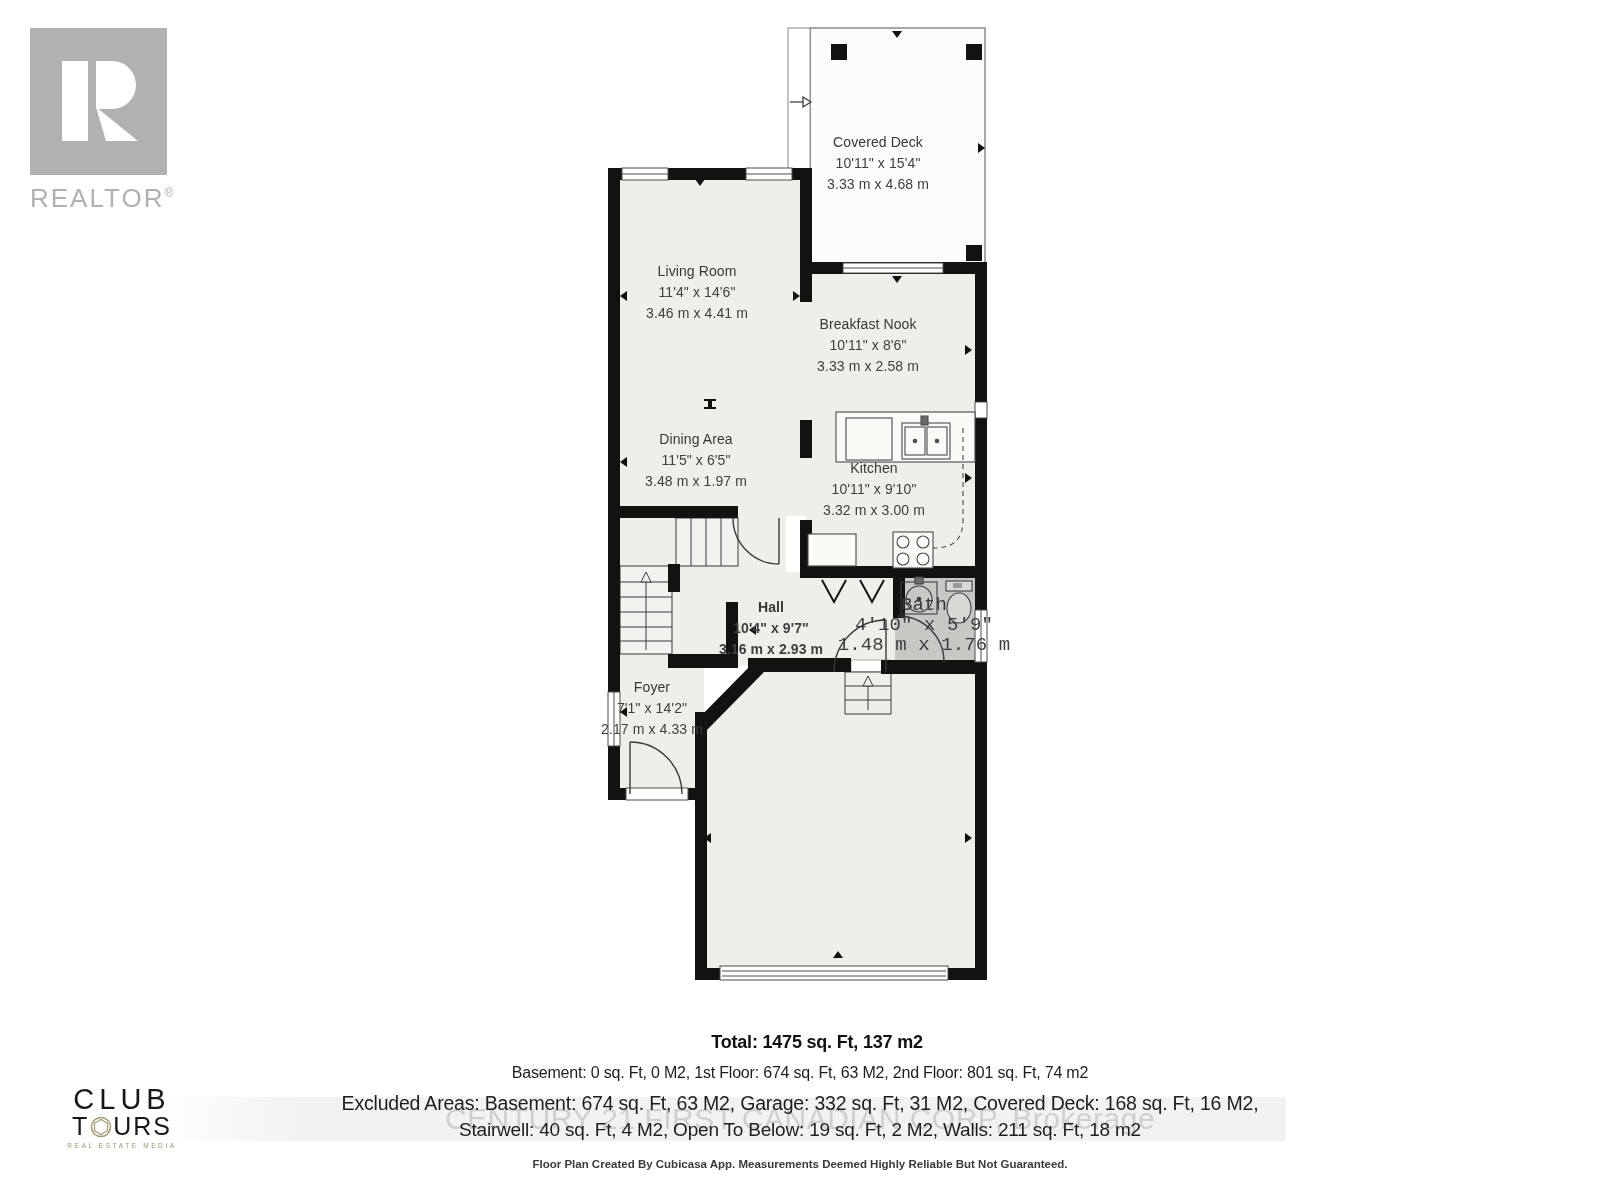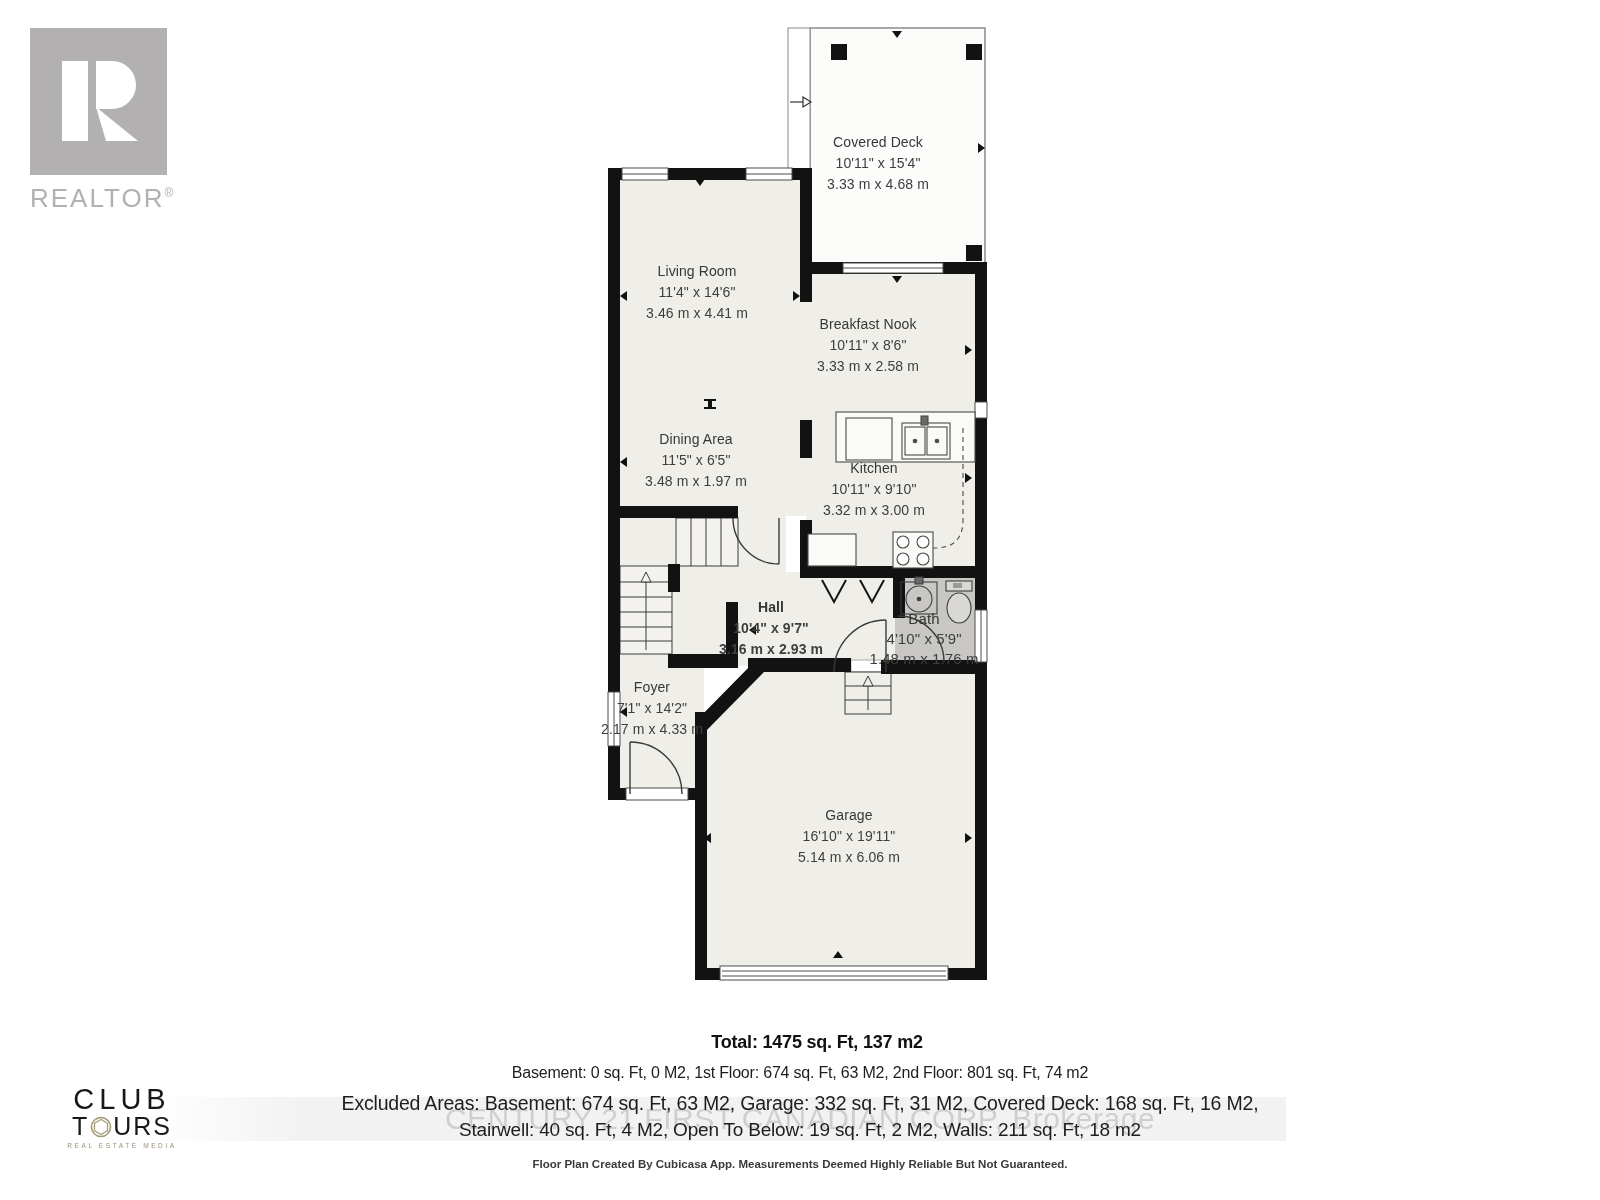--- a/index.html
+++ b/index.html
@@ -10,21 +10,21 @@
   
   .room-label{position:absolute;width:240px;text-align:center;color:#3e3e3e;
     font-size:14px;line-height:21px;letter-spacing:.1px;pointer-events:none;}
   .room-label .rname{color:#373737;}
   #lbl-covered-deck{left:758px;top:132px;}
   #lbl-living-room{left:577px;top:261px;}
   #lbl-breakfast-nook{left:748px;top:314px;}
   #lbl-dining-area{left:576px;top:429px;}
   #lbl-kitchen{left:754px;top:458px;}
   #lbl-hall{left:651px;top:597px;font-weight:bold;}
-  #lbl-bath{left:804px;top:609px;font-size:15px;line-height:20px;}
+  #lbl-bath{left:804px;top:595px;font-size:19px;line-height:20px;font-family:Liberation Mono, monospace;}
   #lbl-foyer{left:532px;top:677px;}
   #lbl-garage{left:729px;top:805px;}
 
   
   .summary-line{position:absolute;left:0;width:1600px;text-align:center;color:#1d1d1d;
     letter-spacing:-0.2px;z-index:3;}
   #sum-total{top:1032px;font-size:18px;font-weight:bold;color:#111;padding-left:17px;}
   #sum-1{top:1064px;font-size:16px;}
   #sum-2{top:1092px;font-size:19.5px;}
   #sum-3{top:1119px;font-size:19px;}
@@ -237,25 +237,20 @@
   <div class="room-label" id="lbl-bath">
     <div class="rname">Bath</div>
     <div>4'10" x 5'9"</div>
     <div>1.48 m x 1.76 m</div>
   </div>
   <div class="room-label" id="lbl-foyer">
     <div class="rname">Foyer</div>
     <div>7'1" x 14'2"</div>
     <div>2.17 m x 4.33 m</div>
   </div>
-  <div class="room-label" id="lbl-garage">
-    <div class="rname">Garage</div>
-    <div>16'10" x 19'11"</div>
-    <div>5.14 m x 6.06 m</div>
-  </div>
 
   <div id="watermark">CENTURY 21 FIRST CANADIAN CORP, Brokerage</div>
   <div class="summary-line" id="sum-total">Total: 1475 sq. Ft, 137 m2</div>
   <div class="summary-line" id="sum-1">Basement: 0 sq. Ft, 0 M2, 1st Floor: 674 sq. Ft, 63 M2, 2nd Floor: 801 sq. Ft, 74 m2</div>
   <div class="summary-line" id="sum-2">Excluded Areas: Basement: 674 sq. Ft, 63 M2, Garage: 332 sq. Ft, 31 M2, Covered Deck: 168 sq. Ft, 16 M2,</div>
   <div class="summary-line" id="sum-3">Stairwell: 40 sq. Ft, 4 M2, Open To Below: 19 sq. Ft, 2 M2, Walls: 211 sq. Ft, 18 m2</div>
   <div class="summary-line" id="disclaimer">Floor Plan Created By Cubicasa App. Measurements Deemed Highly Reliable But Not Guaranteed.</div>
 
   <div id="realtor-logo">
     <div id="realtor-box">

